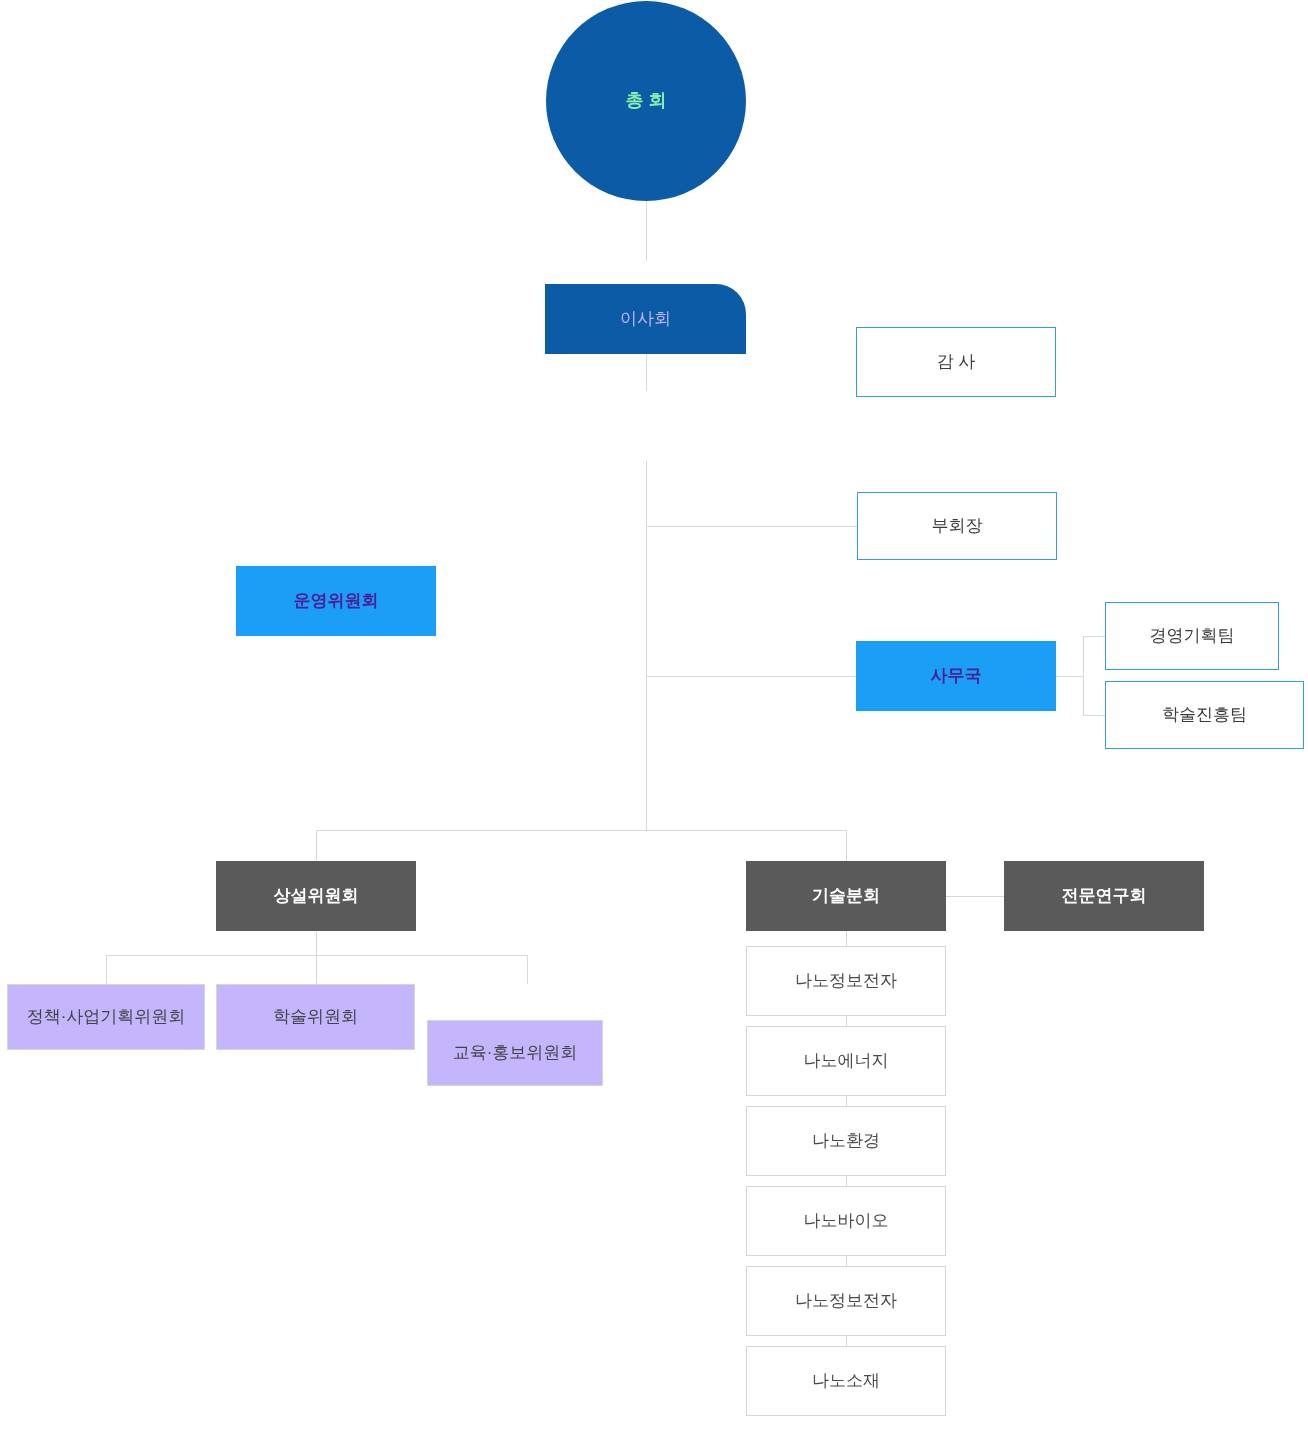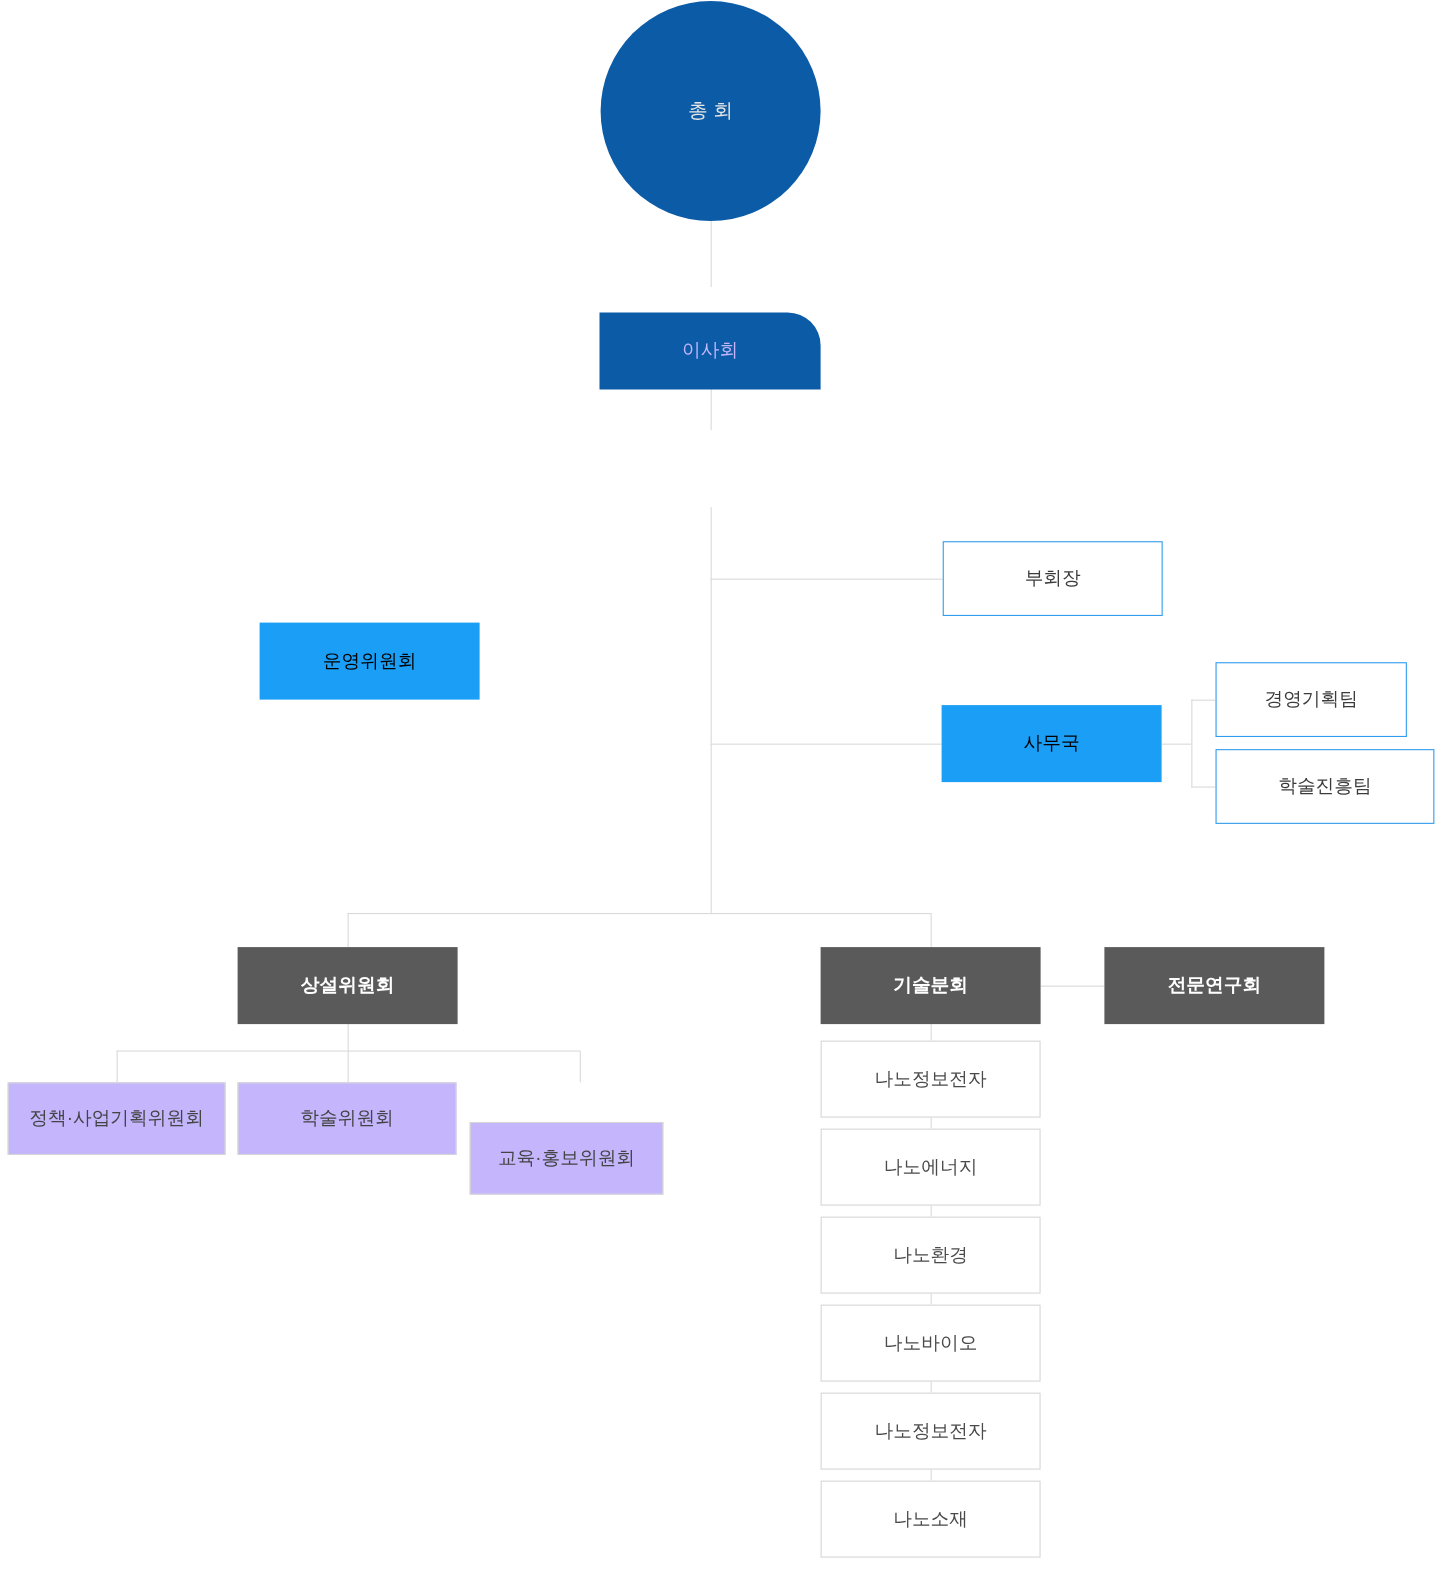--- a/index.html
+++ b/index.html
@@ -22,35 +22,35 @@
     align-items: center;
     justify-content: center;
     text-align: center;
     box-sizing: border-box;
     font-size: 17px;
     line-height: 1.3;
   }
   .circle {
     border-radius: 50%;
     background: #0c5ba6;
-    color: #e5e5e5;
-    font-weight: 400;
+    color: #86efac;
+    font-weight: 700;
     font-size: 18px;
   }
   .navy {
     background: #0c5ba6;
     color: #c4b5fd;
     font-weight: 400;
     border-radius: 0 30px 0 0;
     margin-top: 23px;
   }
   .sky {
     background: #1b9ef5;
-    color: #000000;
-    font-weight: 400;
+    color: #4c1d95;
+    font-weight: 700;
   }
   .outline {
     background: #ffffff;
     border: 1px solid #2f9ced;
     color: #3b3b3b;
     font-weight: 400;
   }
   .gray {
     background: #5a5a5a;
     color: #ffffff;
@@ -102,20 +102,23 @@
 
   <div class="node circle" style="left:546px;top:1px;width:200px;height:200px">
     <span>총 회</span>
   </div>
 
   <div class="node navy" style="left:545px;top:261px;width:201px;height:70px">
     <span>이사회</span>
   </div>
 
 
+  <div class="node outline" style="left:856px;top:327px;width:200px;height:70px">
+    <span>감 사</span>
+  </div>
 
   <div class="node outline" style="left:857px;top:492px;width:200px;height:68px">
     <span>부회장</span>
   </div>
 
   <div class="node sky" style="left:236px;top:566px;width:200px;height:70px">
     <span>운영위원회</span>
   </div>
 
   <div class="node sky" style="left:856px;top:641px;width:200px;height:70px">

